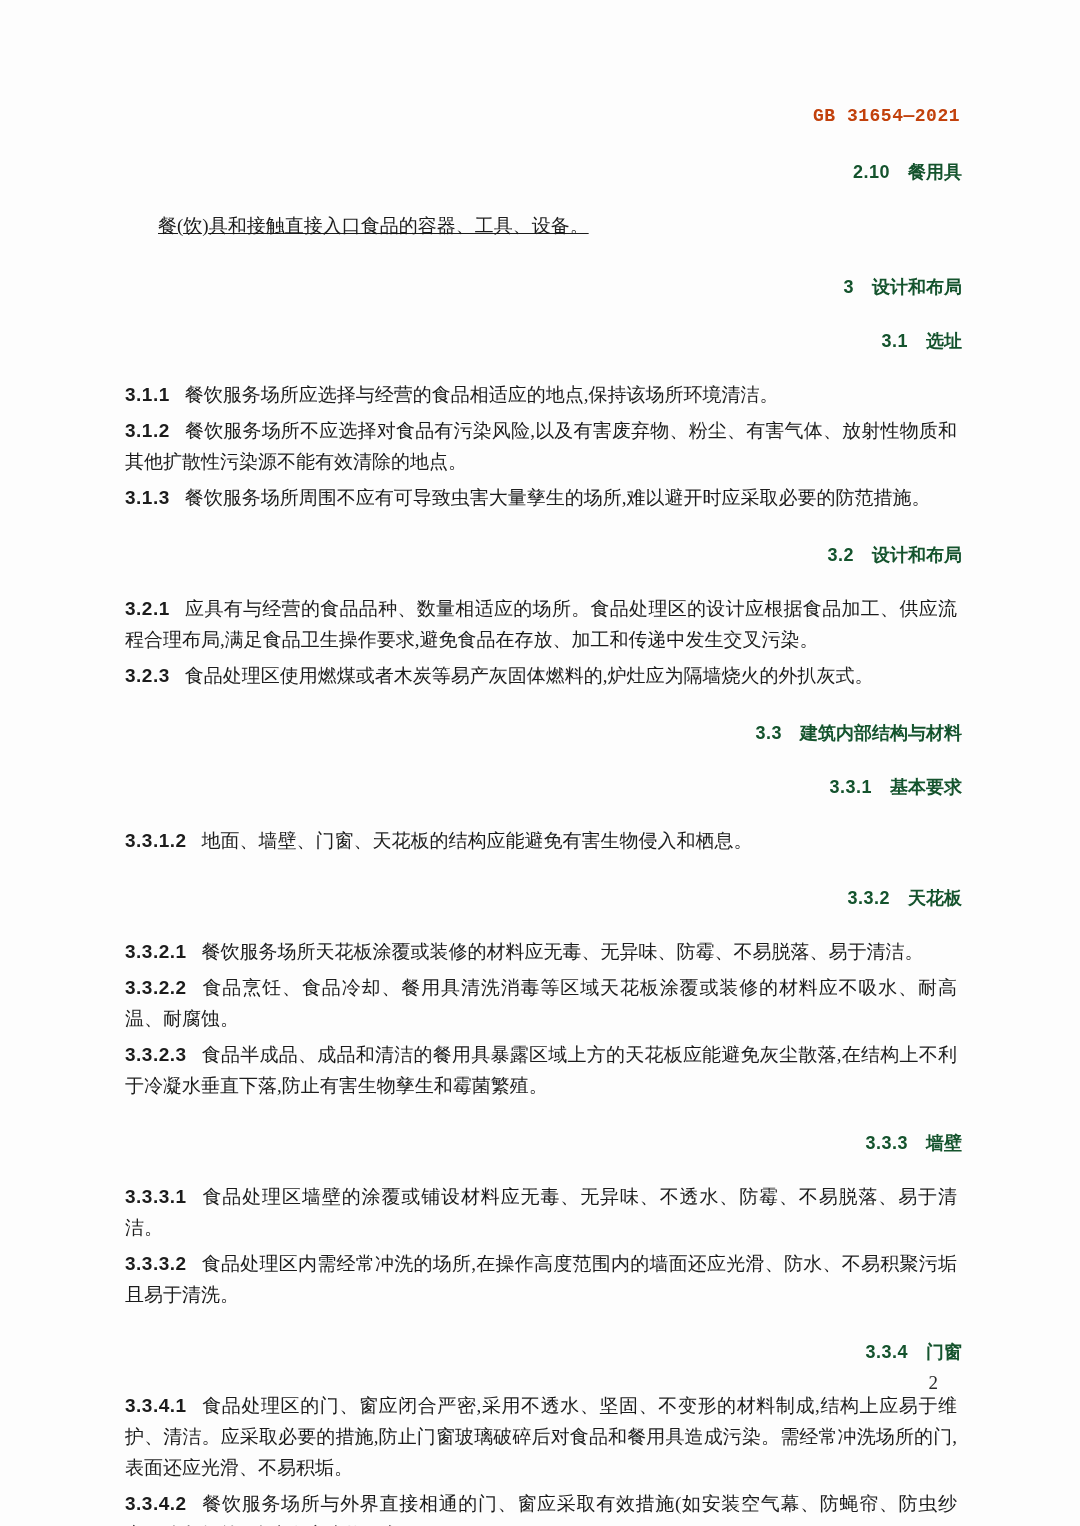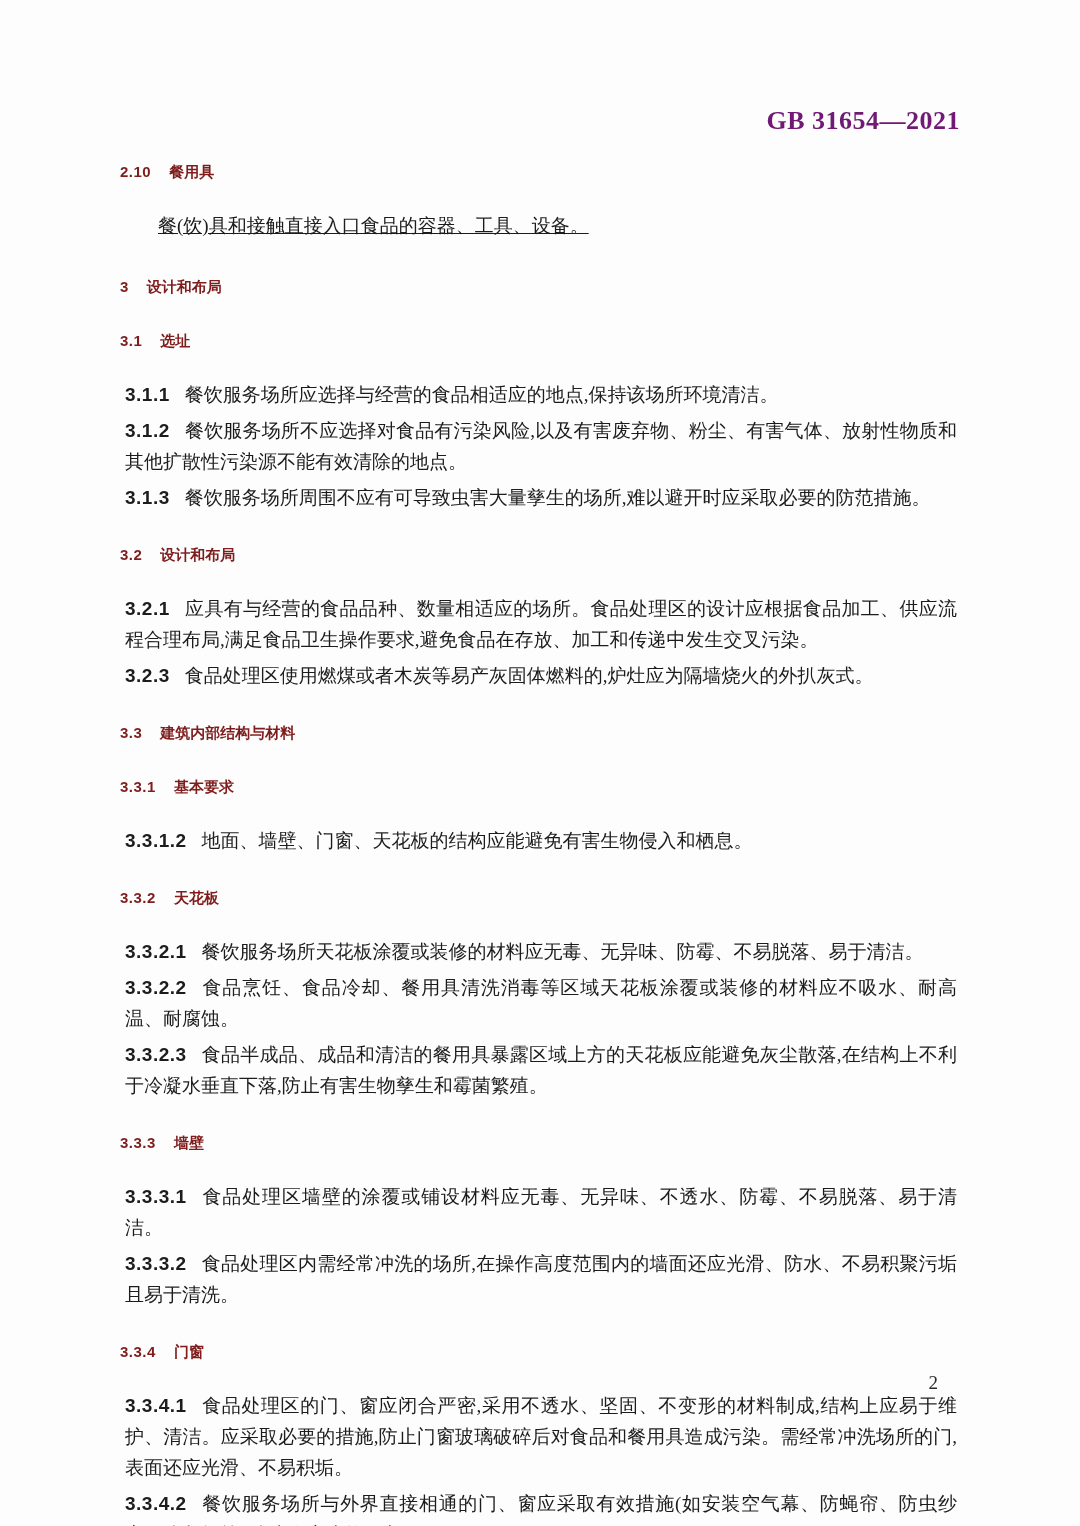--- a/index.html
+++ b/index.html
@@ -11,42 +11,42 @@
   }
   .page {
     position: relative;
     width: 1080px; height: 1526px;
     background: #fdfdfd;
     overflow: hidden;
   }
   .doc-header {
     position: absolute;
     top: 106px; right: 120px;
-    font-family: Liberation Serif, serif;
-    font-size: 26px;
+    font-family: Liberation Mono, monospace;
+    font-size: 18px;
     font-weight: 700;
     letter-spacing: 0.5px;
-    color: #701a75;
+    color: #c2410c;
   }
   .content {
     position: absolute;
     top: 160px; left: 120px;
     width: 842px;
     font-size: 19px;
     line-height: 31px;
     text-align: justify;
   }
   
   .h {
     font-family: "Liberation Sans", "DejaVu Sans", sans-serif;
     font-weight: 700;
-    font-size: 15px;
+    font-size: 18px;
     line-height: 24px;
-    color: #7f1d1d;
-    text-align: left;
+    color: #14532d;
+    text-align: right;
   }
   .h .num { margin-right: 18px; letter-spacing: 0.5px; }
   .h-chapter { margin: 34px 0 28px; }
   .h-section { margin: 30px 0 26px; }
   .h-sub     { margin: 30px 0 26px; }
   .h-first   { margin: 0 0 26px; }
   
   .clause { margin: 5px; }
   .clause .num {
     font-family: "Liberation Sans", "DejaVu Sans", sans-serif;

